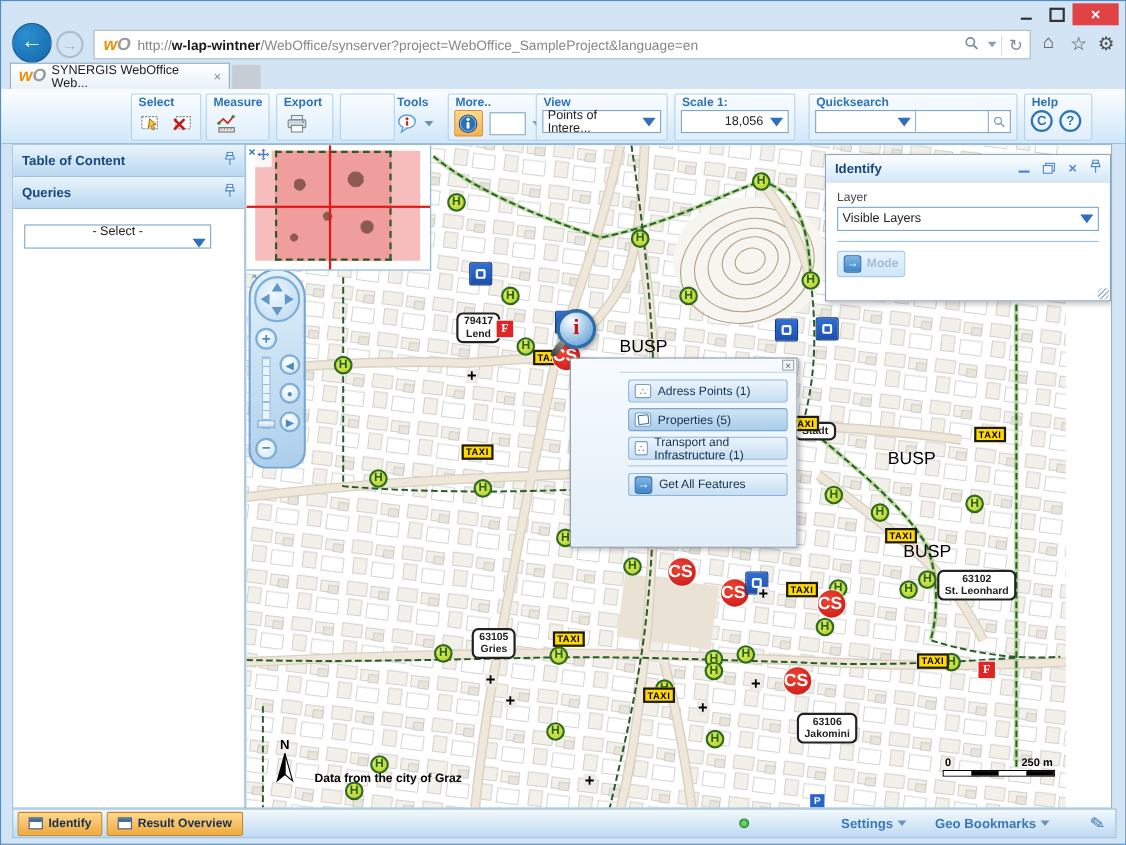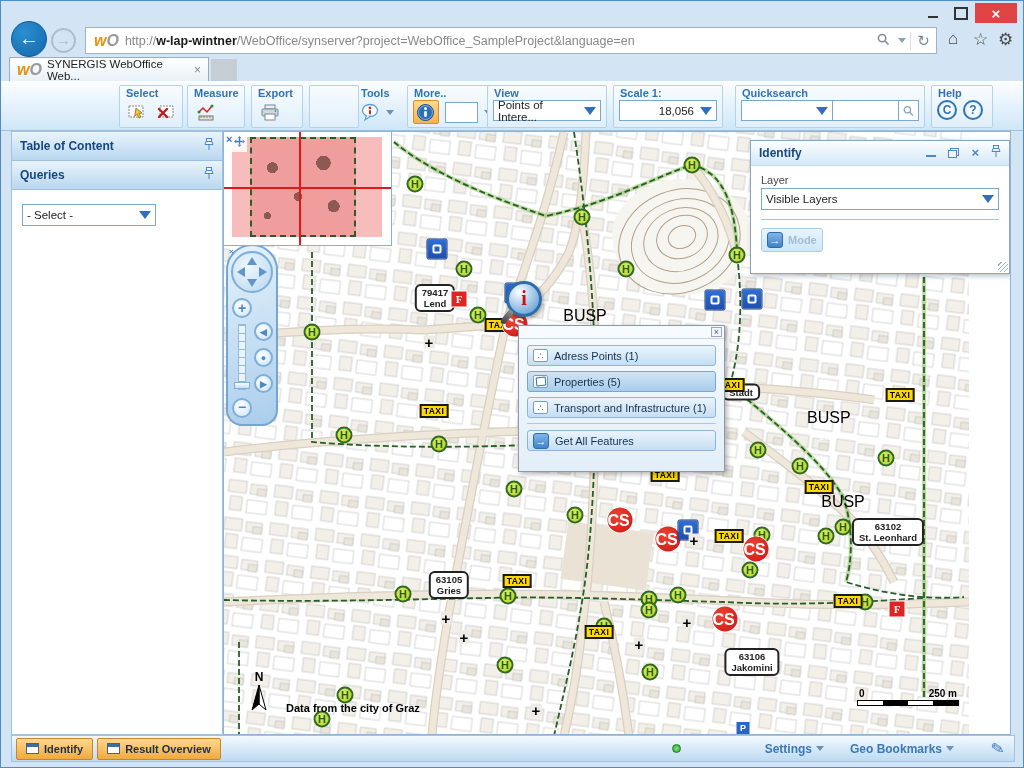--- a/index.html
+++ b/index.html
@@ -177,22 +177,22 @@
   .mode-btn { width:62px; height:24px; background:linear-gradient(#e8f4fd,#cfe6f7); border:1px solid #aacce8;
               border-radius:3px; display:flex; align-items:center; gap:5px; padding:0 5px;
               font-size:11px; font-weight:bold; color:#a3bdd4; cursor:default; }
   .arrow-ic { width:16px; height:16px; border-radius:3px; background:linear-gradient(#7fb6e8,#3f85c6);
               border:1px solid #2e6ba8; color:#fff; font-weight:bold; font-size:11px; line-height:14px; text-align:center; }
   .arrow-ic::after { content:"\2192"; }
   .grip { position:absolute; right:1px; bottom:1px; width:10px; height:10px;
           background:repeating-linear-gradient(135deg, transparent 0 2px, #9ab6cc 2px 3px); }
 
   
-  .popup { position:absolute; left:294px; top:193px; width:207px; height:147px; z-index:20;
-           background:linear-gradient(#f7fbff,#e2eef8); border:1px solid #8a9aab; box-shadow:2px 2px 5px rgba(0,0,0,.3); }
+  .popup { position:absolute; left:294px; top:193px; width:207px; height:173px; z-index:20;
+           background:linear-gradient(#f7fbff,#e2eef8); border:1px solid #8a9aab; box-shadow:2px 2px 5px rgba(0,0,0,.3);padding-left:44px; }
   .pop-hdr { height:13px; border-bottom:1px solid #c8d6e2; position:relative; }
   .pop-x { position:absolute; right:2px; top:1px; width:11px; height:10px; border:1px solid #98a8b6;
            background:#f2f6fa; color:#556; font-size:9px; line-height:8px; text-align:center; cursor:pointer; }
   .pop-x::after { content:"\00D7"; }
   .pop-list { padding:6px 8px 0 8px; }
   .popup-item { height:21px; margin-bottom:5px; background:linear-gradient(#eaf4fc,#c6def2); border:1px solid #8fb4d9;
                 border-radius:3px; display:flex; align-items:center; gap:6px; padding:0 5px;
                 font-size:11px; color:#15314f; cursor:pointer; }
   .popup-item.selected { background:linear-gradient(#cfe4f5,#a9cdeb); border-color:#7aa5cf; }
   .pi-icon { width:15px; height:13px; background:#fff; border:1px solid #7a9cc0; border-radius:2px;
@@ -425,21 +425,21 @@
         <svg width="10" height="13" viewBox="0 0 10 13">
             <g stroke="#4a86c8" fill="#e8f2fb" stroke-width="1">
               <rect x="2.5" y="0.5" width="5" height="3"></rect>
               <path d="M2 3.5h6l1 3H1z"></path>
               <line x1="5" y1="6.5" x2="5" y2="12"></line>
             </g>
           </svg>
       </span>
     </div>
     <div class="q-select">
-      <span class="selbox" style="width:134px; height:22px;">
+      <span class="selbox" style="width:170px; height:22px;flex-direction:column;">
         <span>- Select -</span>
         <span class="bluecaret"></span>
       </span>
     </div>
   </div>
 
   <div class="map">
 
     <svg class="mlayer" width="788" height="604">
       <defs>

